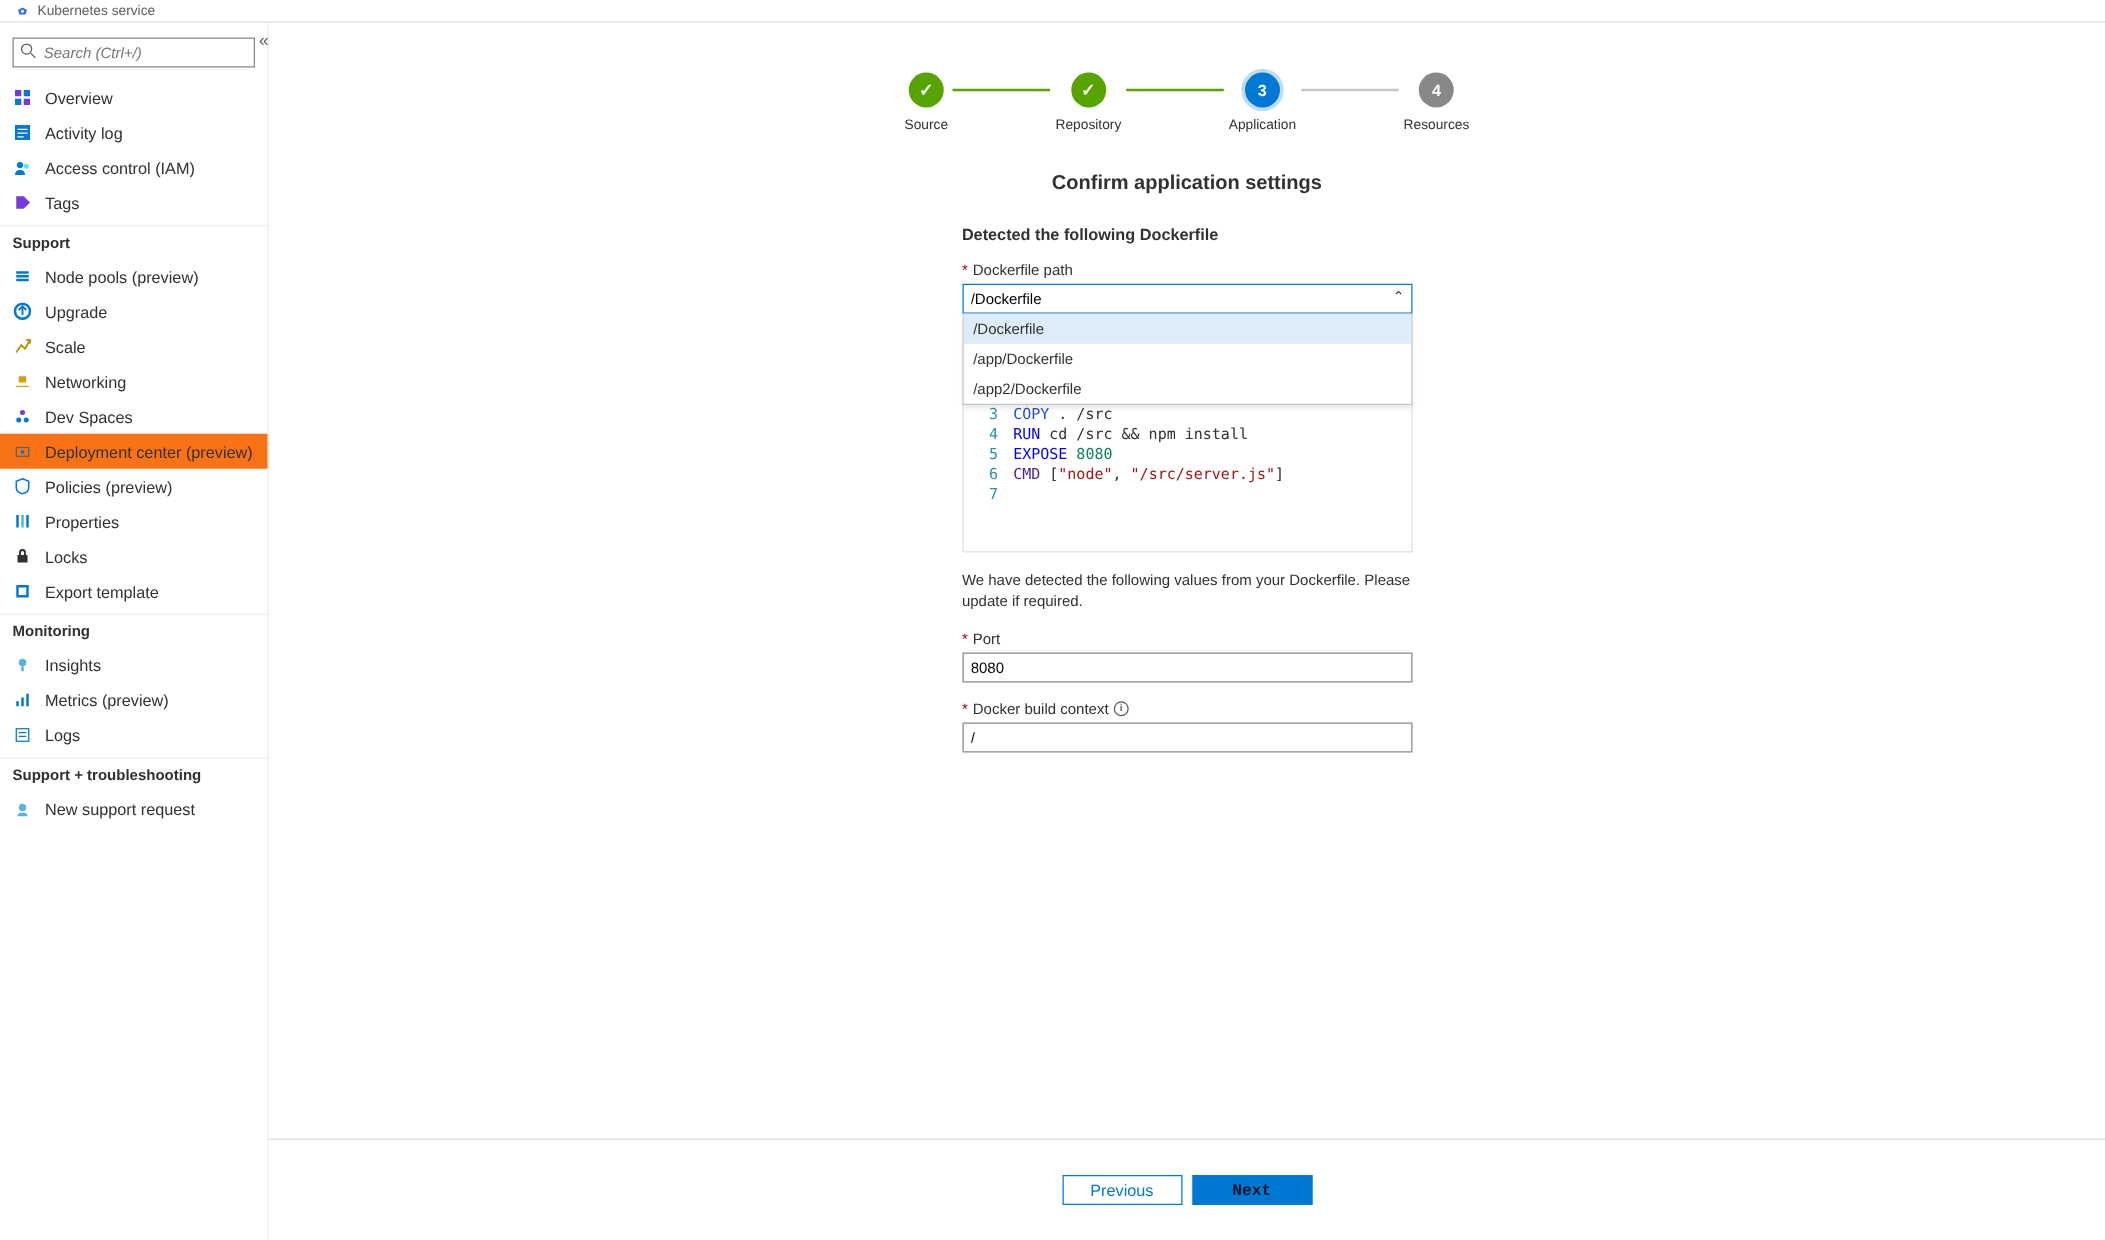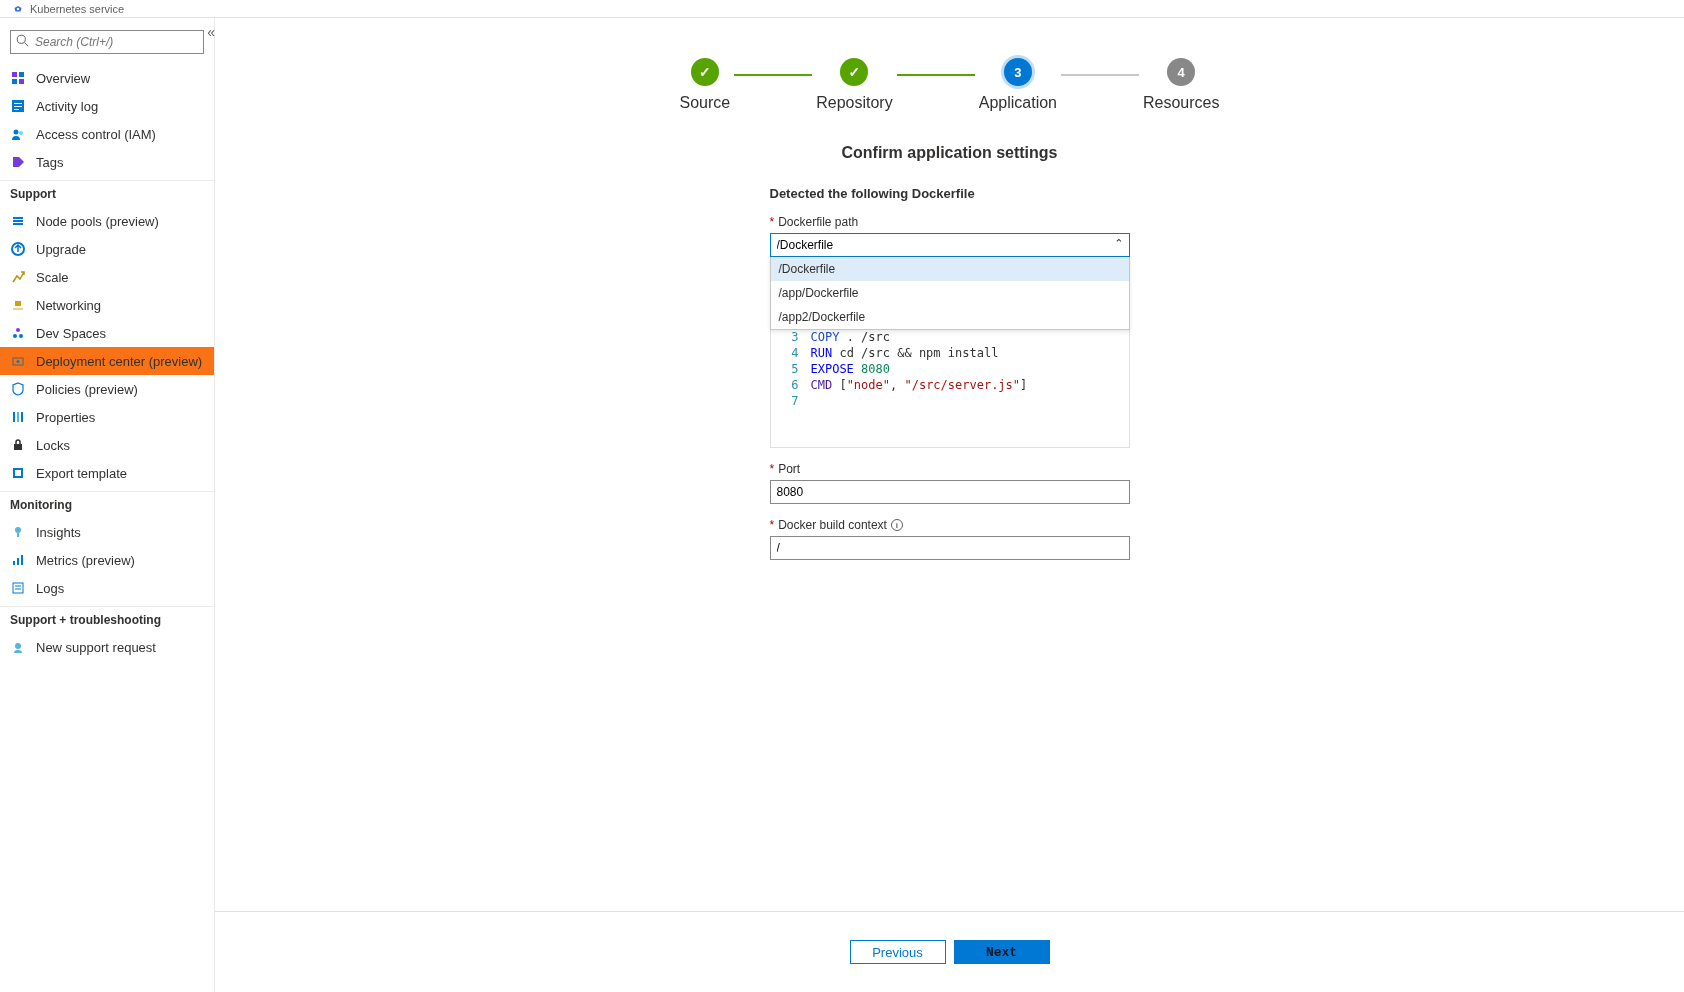--- a/index.html
+++ b/index.html
@@ -20,21 +20,21 @@
   .main { flex: 1; position: relative; display: flex; flex-direction: column; }
   .content { flex: 1; padding: 40px 0 90px 0; display: flex; flex-direction: column; align-items: center; overflow: auto; }
   .inner { width: 360px; }
 
   .stepper { display: flex; align-items: center; justify-content: center; margin-bottom: 20px; }
   .step { display: flex; flex-direction: column; align-items: center; position: relative; }
   .step-circle { width: 28px; height: 28px; border-radius: 50%; display: flex; align-items: center; justify-content: center; color: #fff; font-size: 13px; font-weight: 600; }
   .step-circle.done { background: #57a300; }
   .step-circle.current { background: #0078d4; box-shadow: 0 0 0 3px rgba(0,120,212,0.25); }
   .step-circle.pending { background: #888; }
-  .step-label { font-size: 16px; margin-top: 8px; color: #323130; }
+  .step-label { font-size: 11px; margin-top: 8px; color: #323130; }
   .step-line { width: 78px; height: 2px; margin: 0 4px; margin-bottom: 20px; }
   .step-line.green { background: #57a300; }
   .step-line.grey { background: #c8c6c4; }
   .check { font-size: 14px; }
 
   .page-title { font-size: 16px; font-weight: 600; text-align: center; margin: 12px 0 24px 0; }
   .section-heading { font-size: 13px; font-weight: 700; margin-bottom: 14px; }
 
   .field-label { font-size: 12px; margin-bottom: 4px; display: flex; align-items: center; gap: 4px; }
   .req { color: #a80000; }
@@ -337,20 +337,21 @@
           <div class="code-line">
               <span class="gutter">6</span>
               <span class="code-text"><span class="kw-cmd">CMD</span> [<span class="str">"node"</span>, <span class="str">"/src/server.js"</span>]</span>
             </div>
           <div class="code-line">
               <span class="gutter">7</span>
               <span class="code-text"></span>
             </div>
         </div>
 
+        <div class="helper-text">We have detected the following values from your Dockerfile. Please update if required.</div>
 
         <div class="field-label">
           <span class="req">*</span>
           <span>Port</span>
         </div>
         <input class="text-input" type="text" value="8080" style="">
 
         <div class="field-label">
           <span class="req">*</span>
           <span>Docker build context</span>

